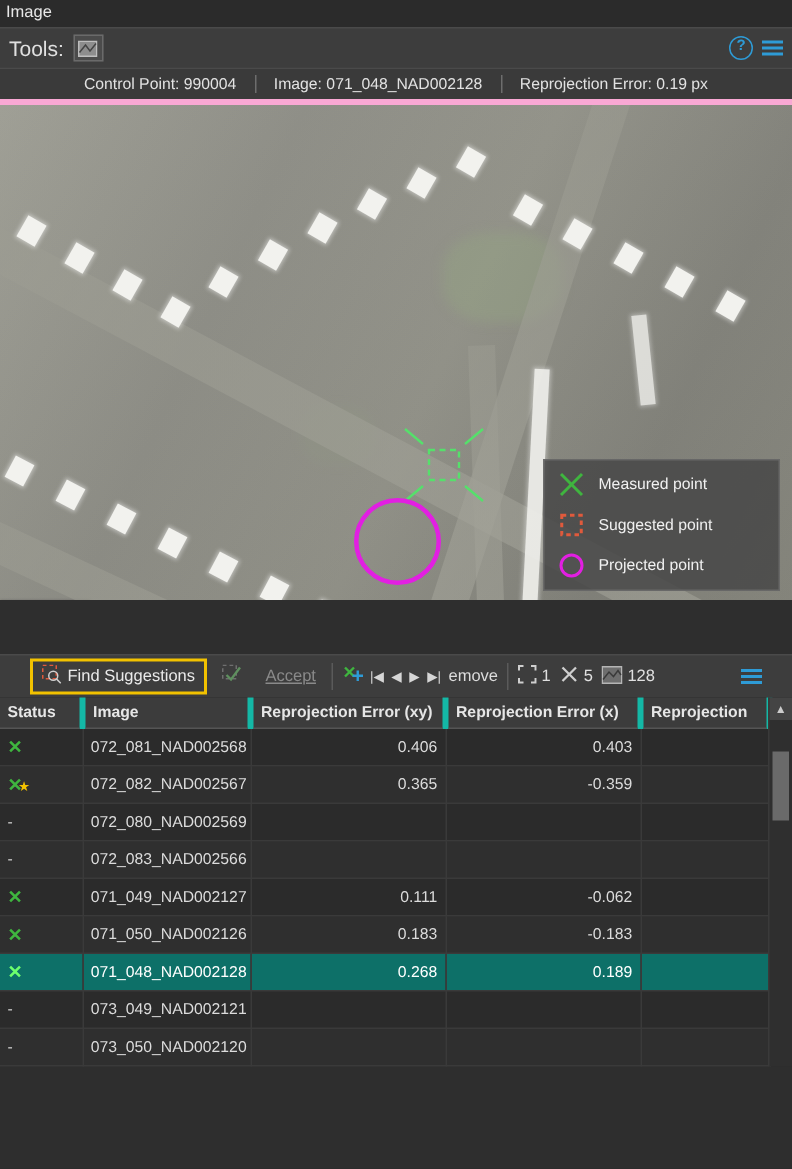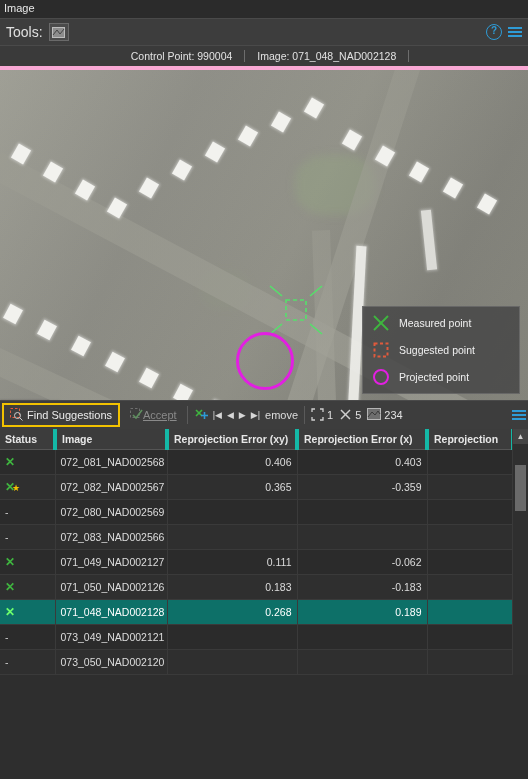--- a/index.html
+++ b/index.html
@@ -82,28 +82,28 @@
     position:absolute;right:8px;bottom:6px;width:140px;
     background:rgba(70,70,70,.85);border:1px solid rgba(120,120,120,.6);
     padding:6px 8px;display:flex;flex-direction:column;gap:7px;
   }
   .legend .row{display:flex;align-items:center;gap:8px;font-size:10.5px;color:#f0f0f0;}
   .legend .gl{width:20px;height:20px;flex:0 0 20px;}
 
   
   .actionbar{
     height:28px;background:#3d3d3d;border-top:1px solid #4a4a4a;
-    display:flex;align-items:center;gap:6px;padding:0 2px;
+    display:flex;align-items:center;gap:6px;padding:0 20px;margin-top:36px;
   }
   .find-btn{
     display:flex;align-items:center;gap:4px;
     height:20px;padding:0 6px;background:#3d3d3d;border:2px solid #f2c200;
     color:#eaeaea;font-size:11px;
   }
-  .accept-btn{display:flex;align-items:center;gap:0;color:#8a8a8a;font-size:11px;padding:0 4px;text-decoration:underline;}
+  .accept-btn{display:flex;align-items:center;gap:16px;color:#8a8a8a;font-size:11px;padding:0 4px;text-decoration:underline;}
   .sep{width:1px;height:18px;background:#5a5a5a;}
   .nav-group{display:flex;align-items:center;gap:5px;color:#cfcfcf;}
   .nav-group .arrow{font-size:9px;color:#d6d6d6;}
   .remove-lbl{color:#dcdcdc;font-size:11px;}
   .count{display:flex;align-items:center;gap:3px;color:#e0e0e0;font-size:11px;}
   .grid-icon{width:14px;height:14px;display:flex;flex-direction:column;justify-content:center;gap:2px;}
   .grid-icon i{display:block;height:2px;background:#2e9bd6;width:14px;}
 
   
   .tablewrap{position:relative;height:auto;background:#2b2b2b;}
@@ -155,20 +155,21 @@
           <i></i>
         </span>
     </div>
   </div>
 
   <div class="infostrip">
     <span class="seg">Control Point: 990004</span>
     <span class="divider"></span>
     <span class="seg">Image: 071_048_NAD002128</span>
     <span class="divider"></span>
+    <span class="seg">Reprojection Error: 0.19 px</span>
   </div>
 
   <div class="viewport">
     <div class="img-bg"></div>
 
     <div class="greenpatch" style="left:295px;top:85px;width:80px;height:60px;"></div>
     <div class="greenpatch" style="left:200px;top:200px;width:50px;height:40px;opacity:.25;"></div>
 
     <div class="darkpatch" style="left:424px;top:372px;width:40px;height:30px;"></div>
     <div class="darkpatch" style="left:0px;top:330px;width:60px;height:26px;opacity:.4;"></div>
@@ -308,21 +309,21 @@
       </span>
       <span>5</span>
     </div>
     <div class="count">
       <span>
         <svg width="14" height="12" viewBox="0 0 14 12">
             <rect x="0.5" y="0.5" width="13" height="11" fill="#6e6e6e" stroke="#b5b5b5"></rect>
             <path d="M1 9 L5 4 L8 7 L11 3 L13 6" fill="none" stroke="#3a3a3a"></path>
           </svg>
       </span>
-      <span>234</span>
+      <span>128</span>
     </div>
 
     <div style="flex:1"></div>
     <span class="grid-icon">
         <i></i>
         <i></i>
         <i></i>
       </span>
   </div>
 

